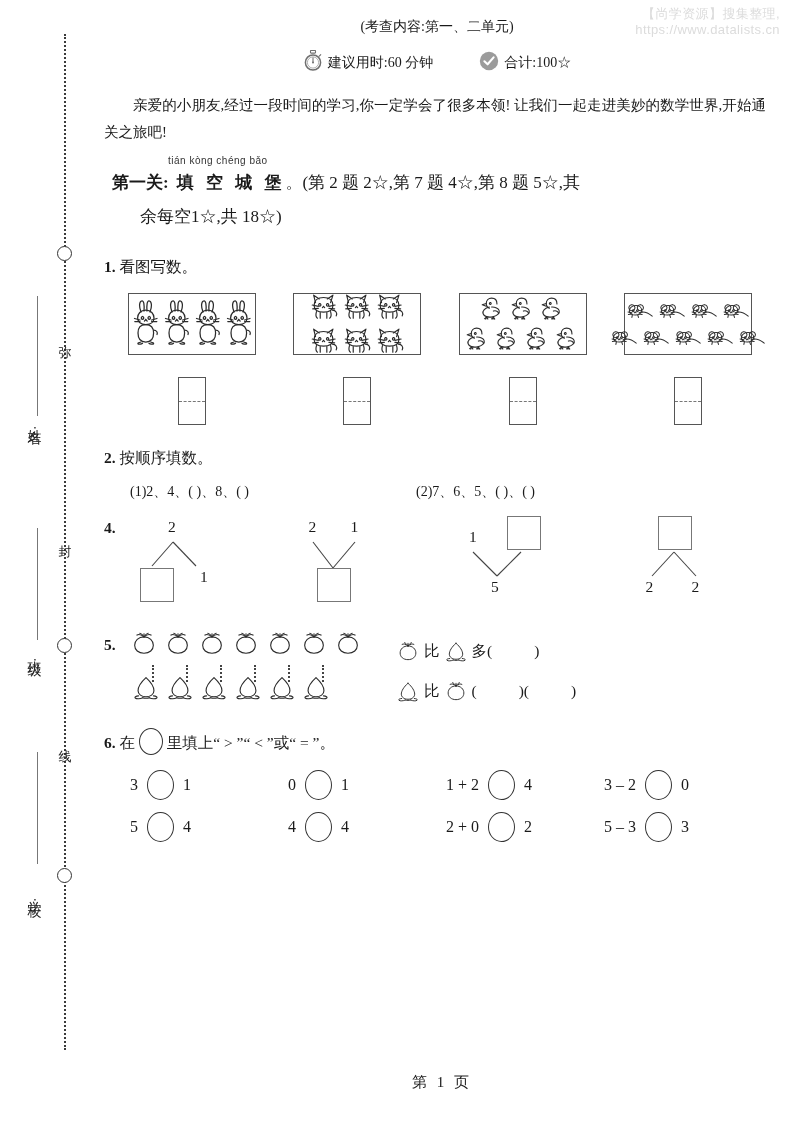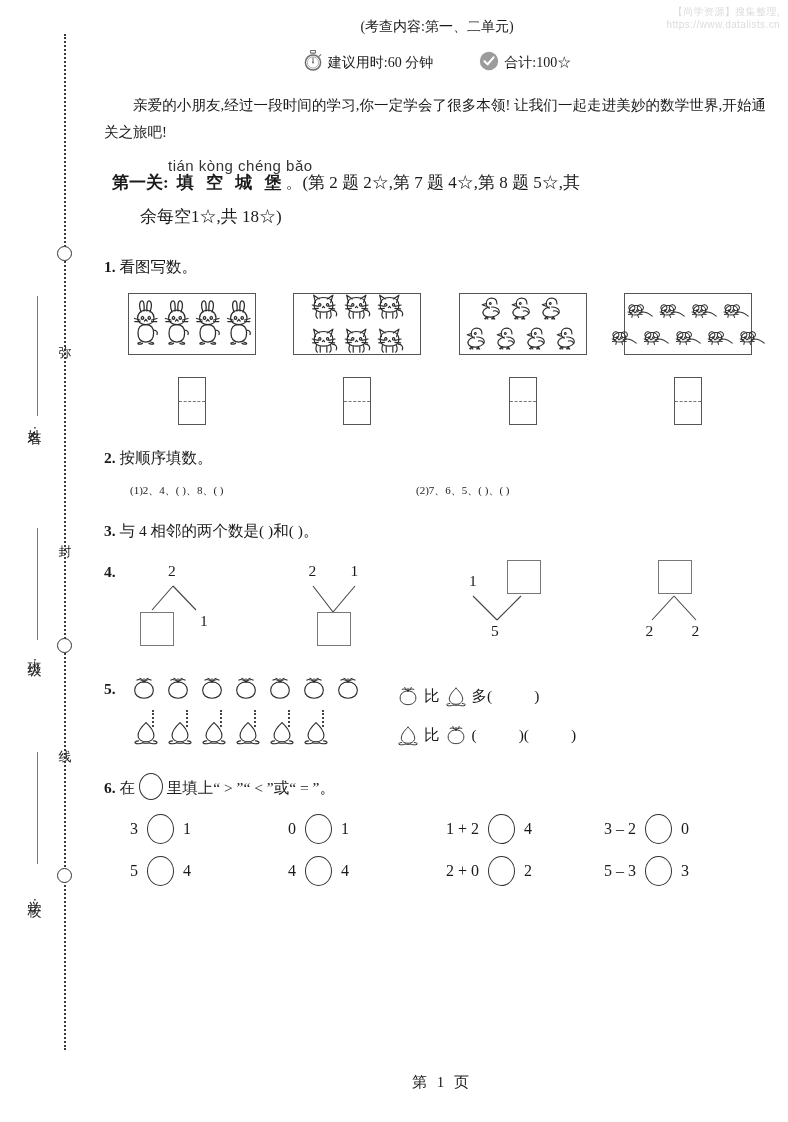--- a/index.html
+++ b/index.html
@@ -10,21 +10,21 @@
     font-family: "Liberation Serif", "DejaVu Serif", serif;
     color: #1a1a1a;
     position: relative;
     overflow: hidden;
   }
 
   
   .watermark {
     position:absolute; top:6px; right:8px;
     text-align:right; line-height:1.25;
-    color:#dcdcdc; font-size:10px;
+    color:#dcdcdc; font-size:13px;
     font-family:"Liberation Sans", sans-serif;
     letter-spacing:.4px; user-select:none;
   }
 
   
   .seal-band {
     position:absolute; left:0; top:0; width:96px; height:1122px;
   }
   .seal-dots {
     position:absolute; left:64px; top:34px; bottom:72px; width:0;
@@ -79,21 +79,21 @@
     text-indent:2em; text-align:justify; padding-right:4px;
   }
 
   
   .sec {
     margin-top:20px; position:relative;
     font-size:17px; line-height:2.0; font-weight:700;
   }
   .sec .pinyin {
     position:absolute; left:64px; top:-15px;
-    font-size:15px; font-weight:400; letter-spacing:.5px;
+    font-size:10px; font-weight:400; letter-spacing:.5px;
     color:#333; font-family:"Liberation Sans","DejaVu Sans",sans-serif;
   }
   .sec .sec-body { font-weight:400; }
   .sec b { font-weight:700;margin-left:8px; }
   .sec-wide { letter-spacing:4px; }
 
   
   .q { margin-top:18px; font-size:15.5px; line-height:1.9; }
   .q .num { font-weight:700; font-family:"Liberation Serif",serif; }
 
@@ -106,21 +106,21 @@
   .ansbox {
     margin-top:22px; width:28px; height:48px;
     border:1.1px solid #555; position:relative; background:#fff;
   }
   .ansbox::after {
     content:""; position:absolute; left:0; right:0; top:50%;
     border-top:1px dashed #777;
   }
 
   
-  .sub-row { margin-top:10px; display:flex; font-size:11px; padding-left:26px; }
+  .sub-row { margin-top:10px; display:flex; font-size:14px; padding-left:26px; }
   .sub-row .sub-a { width:286px; }
 
   
   .decomp-row { margin-top:6px; display:flex; padding-left:34px; gap:26px; }
   .decomp { position:relative; width:150px; height:104px; }
   .dz { position:absolute; font-size:15.5px; }
   .dbox { position:absolute; width:34px; height:34px; border:1.1px solid #777; background:#fff; }
 
   
   .fruit-wrap { margin-top:4px; display:flex; padding-left:26px; gap:34px; }
@@ -521,24 +521,20 @@
 
   <div class="q">
     <span class="num">2.</span>
     <span>按顺序填数。</span>
   </div>
   <div class="sub-row">
     <div class="sub-a">(1)2、4、(      )、8、(      )</div>
     <div>(2)7、6、5、(      )、(      )</div>
   </div>
 
-  <div class="q">
-    <span class="num">3.</span>
-    <span>与 4 相邻的两个数是(            )和(            )。</span>
-  </div>
 
   <div class="q" style="margin-top:12px">
     <span class="num">4.</span>
   </div>
   <div class="decomp-row" id="decomp-row" style="margin-top:-26px">
       <div class="decomp">
         <svg width="150" height="104" viewBox="0 0 150 104" style="position: absolute; left: 0px; top: 0px;">
           <line x1="35" y1="26" x2="14" y2="50" stroke="#444" stroke-width="1.1"></line>
           <line x1="35" y1="26" x2="58" y2="50" stroke="#444" stroke-width="1.1"></line>
         </svg>

